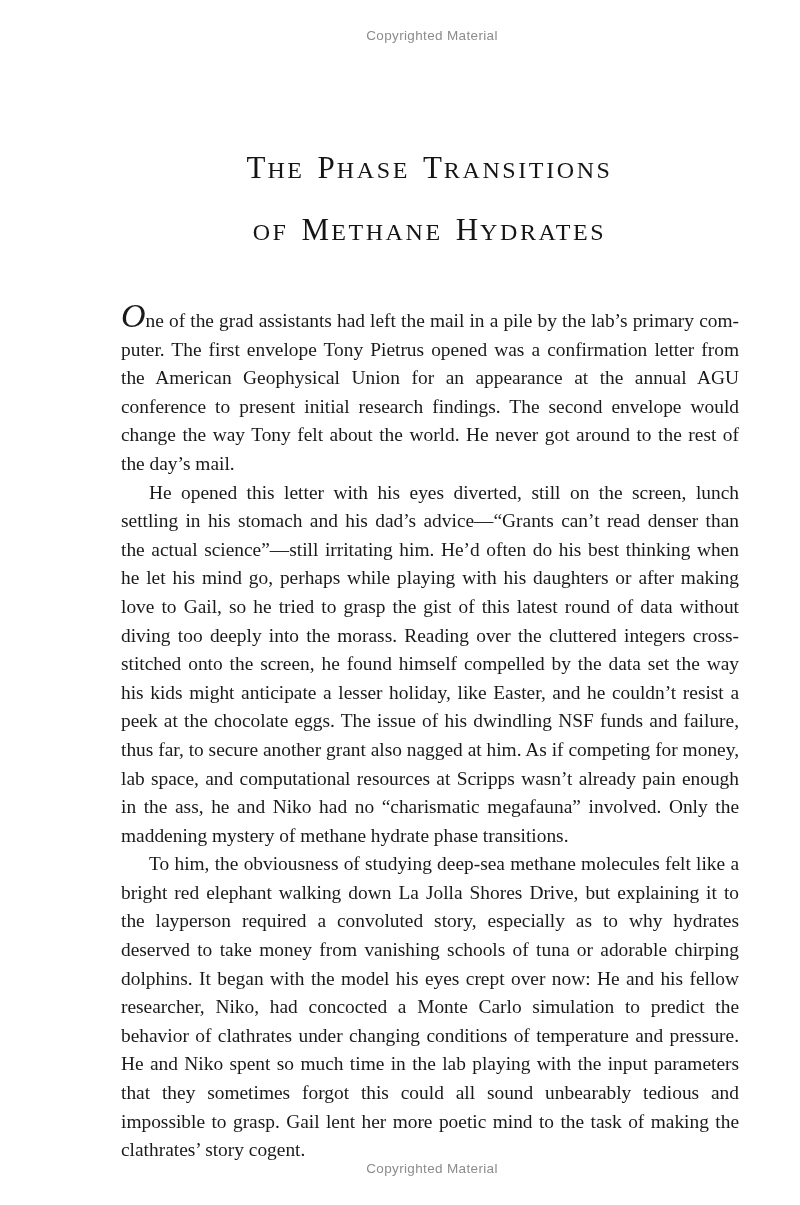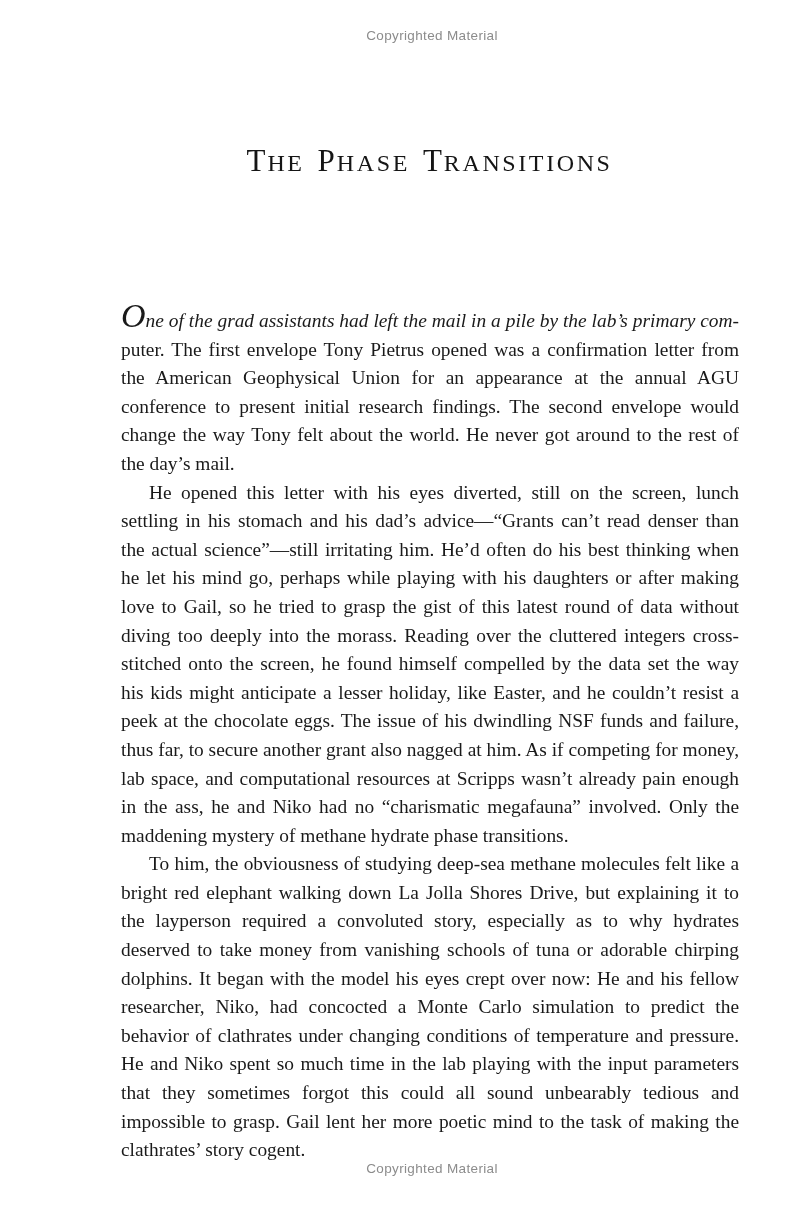--- a/index.html
+++ b/index.html
@@ -45,21 +45,21 @@
     position: absolute;
     top: 138px;
     left: 121px;
     width: 617px;
     text-align: center;
   }
   .chapter-title {
     font-family: "Liberation Serif", "DejaVu Serif", serif;
     color: #151515;
     font-size: 25px;
-    line-height: 45px;
+    line-height: 59px;
     letter-spacing: 2.4px;
     font-weight: 400;
     white-space: nowrap;
   }
   .chapter-title .line {
     display: block;
   }
   
   .sc {
     text-transform: uppercase;
@@ -106,34 +106,36 @@
     text-indent: 0;
   }
   .dropcap {
     font-size: 34px;
     font-style: italic;
     line-height: 0;
     vertical-align: baseline;
     letter-spacing: 0px;
   }
   .lead-in {
-    font-style: italic;
   }
 </style>
 </head>
 <body>
 
 <div class="page">
 
   <div class="watermark watermark-top">Copyrighted Material</div>
 
   <div class="chapter-head">
     <div class="chapter-title">
       <span class="line">
         <span class="sc"><span class="cap">T</span><span class="rest">he</span></span><span class="wordgap"></span><span class="sc"><span class="cap">P</span><span class="rest">hase</span></span><span class="wordgap"></span><span class="sc"><span class="cap">T</span><span class="rest">ransitions</span></span>
+      </span>
+      <span class="line">
+        <span class="sc"><span class="rest">o</span><span class="rest">f</span></span><span class="wordgap"></span><span class="sc"><span class="cap">M</span><span class="rest">ethane</span></span><span class="wordgap"></span><span class="sc"><span class="cap">H</span><span class="rest">ydrates</span></span>
       </span>
     </div>
   </div>
 
   <div class="body-text">
     <p class="first"><span class="dropcap">O</span><span class="lead-in">ne of the grad assistants had left the mail in a pile by the lab’s primary com-</span><span>puter. The first envelope Tony Pietrus opened was a confirmation letter from the American Geophysical Union for an appearance at the annual AGU conference to present initial research findings. The second envelope would change the way Tony felt about the world. He never got around to the rest of the day’s mail.</span></p>
     <p>He opened this letter with his eyes diverted, still on the screen, lunch settling in his stomach and his dad’s advice—“Grants can’t read denser than the actual science”—still irritating him. He’d often do his best thinking when he let his mind go, perhaps while playing with his daughters or after making love to Gail, so he tried to grasp the gist of this latest round of data without diving too deeply into the morass. Reading over the cluttered integers cross-stitched onto the screen, he found himself compelled by the data set the way his kids might anticipate a lesser holiday, like Easter, and he couldn’t resist a peek at the chocolate eggs. The issue of his dwindling NSF funds and failure, thus far, to secure another grant also nagged at him. As if competing for money, lab space, and computational resources at Scripps wasn’t already pain enough in the ass, he and Niko had no “charismatic megafauna” involved. Only the maddening mystery of methane hydrate phase transitions.</p>
     <p>To him, the obviousness of studying deep-sea methane molecules felt like a bright red elephant walking down La Jolla Shores Drive, but explaining it to the layperson required a convoluted story, especially as to why hydrates deserved to take money from vanishing schools of tuna or adorable chirping dolphins. It began with the model his eyes crept over now: He and his fellow researcher, Niko, had concocted a Monte Carlo simulation to predict the behavior of clathrates under changing conditions of temperature and pressure. He and Niko spent so much time in the lab playing with the input parameters that they sometimes forgot this could all sound unbearably tedious and impossible to grasp. Gail lent her more poetic mind to the task of making the clathrates’ story cogent.</p>
   </div>
 

